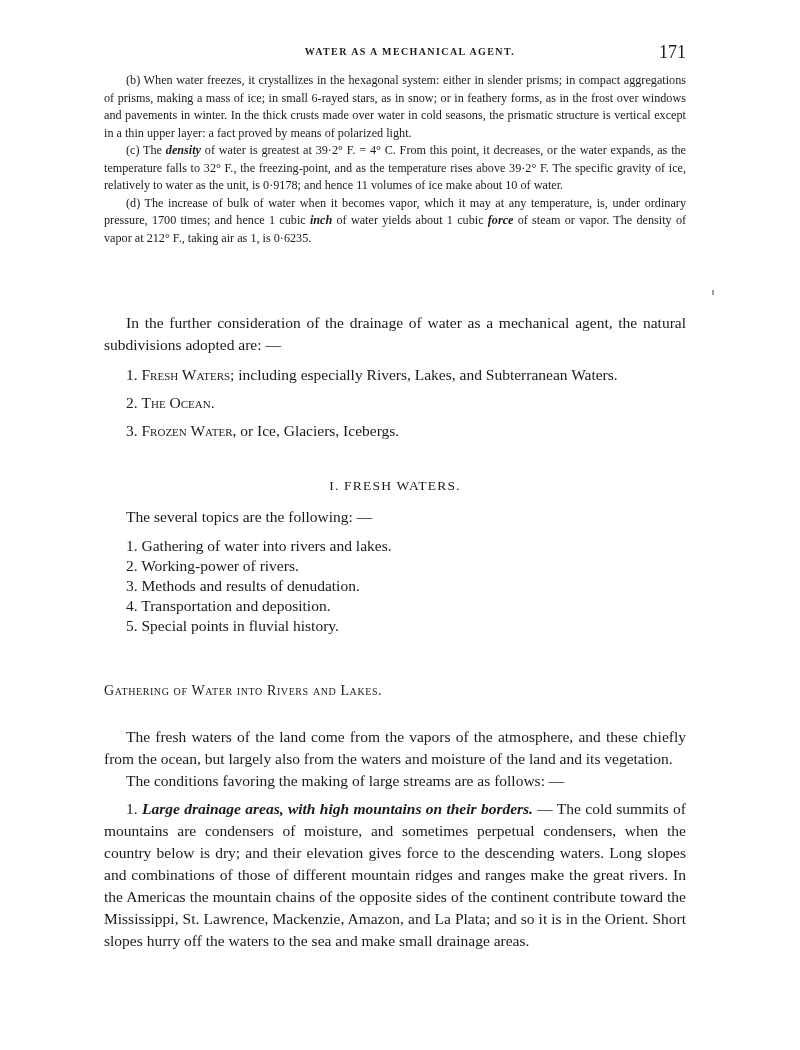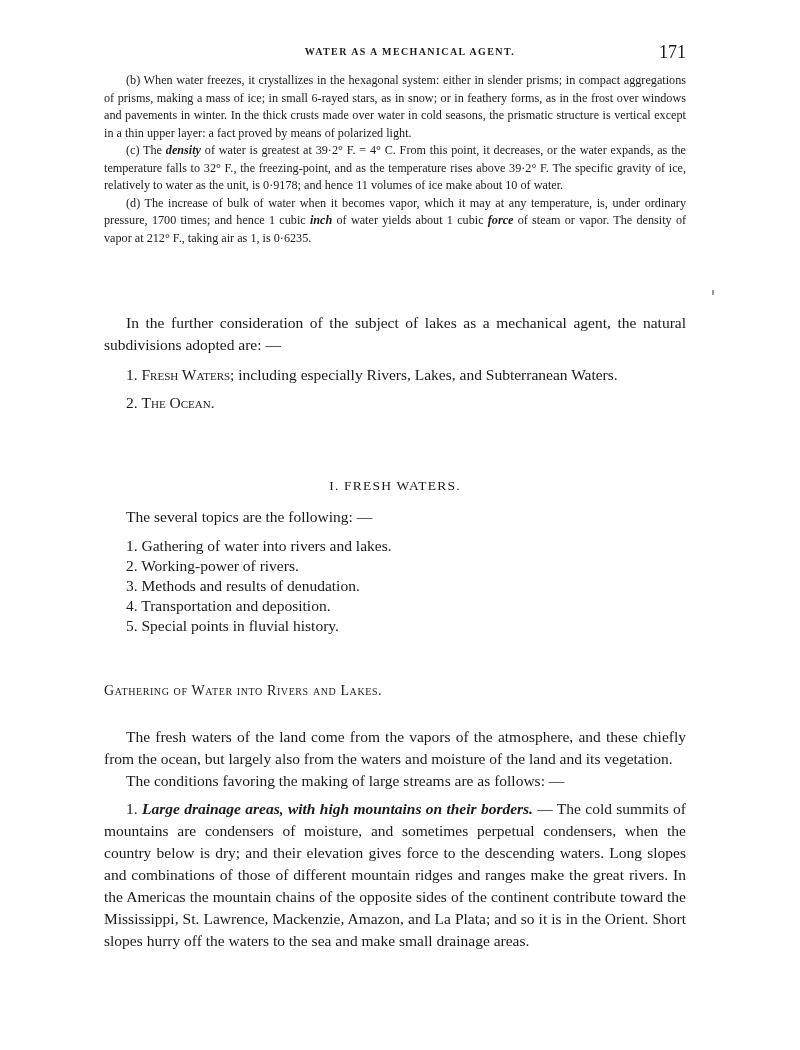--- a/index.html
+++ b/index.html
@@ -67,28 +67,32 @@
       <span>(d)</span>
       <span>The increase of bulk of water when it becomes vapor, which it may at any temperature, is, under ordinary pressure, 1700 times; and hence 1 cubic</span>
       <em>inch</em>
       <span>of water yields about 1 cubic</span>
       <em>force</em>
       <span>of steam or vapor. The density of vapor at 212° F., taking air as 1, is 0·6235.</span>
     </p>
   </div>
 
   <div class="block body-text" style="top:312px;">
-    <p class="indent">In the further consideration of the subject of lakes as a mechanical agent, the natural subdivisions adopted are: —</p>
+    <p class="indent">In the further consideration of the drainage of water as a mechanical agent, the natural subdivisions adopted are: —</p>
     <p class="indent" style="margin-top:8px;">
       <span>1.</span>
       <span class="sc">Fresh Waters</span><span>; including especially Rivers, Lakes, and Subterranean Waters.</span>
     </p>
     <p class="indent" style="margin-top:6px;">
       <span>2.</span>
       <span class="sc">The Ocean</span><span>.</span>
+    </p>
+    <p class="indent" style="margin-top:6px;">
+      <span>3.</span>
+      <span class="sc">Frozen Water</span><span>, or Ice, Glaciers, Icebergs.</span>
     </p>
   </div>
 
   <div class="block" style="top:478px;">
     <div class="section-heading">I. FRESH WATERS.</div>
     <p class="body-text indent" style="margin-top:12px;">The several topics are the following: —</p>
     <ul class="topics" style="margin-top:8px;">
       <li>1. Gathering of water into rivers and lakes.</li>
       <li>2. Working-power of rivers.</li>
       <li>3. Methods and results of denudation.</li>

